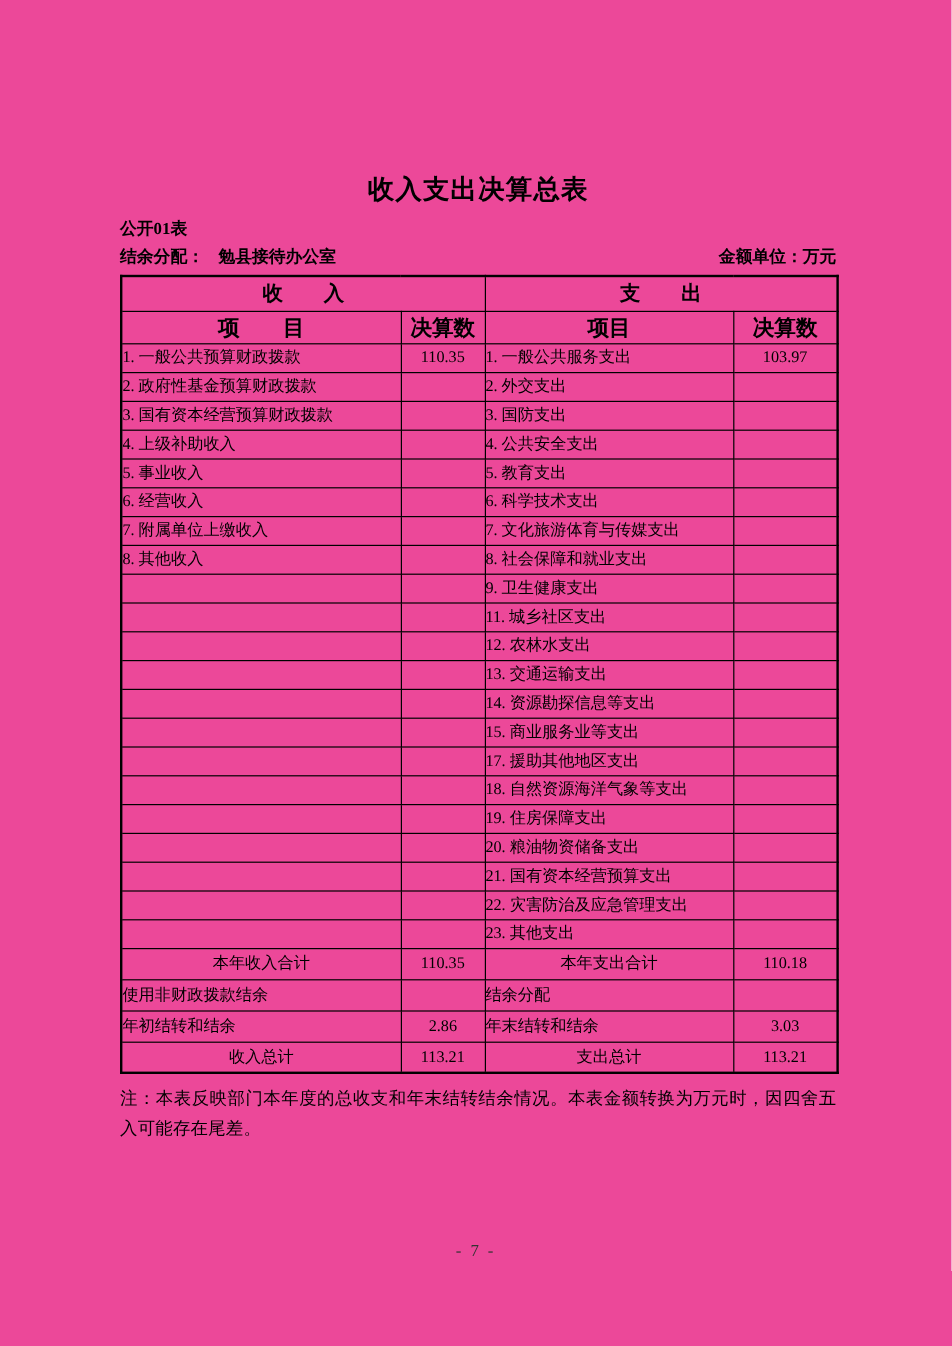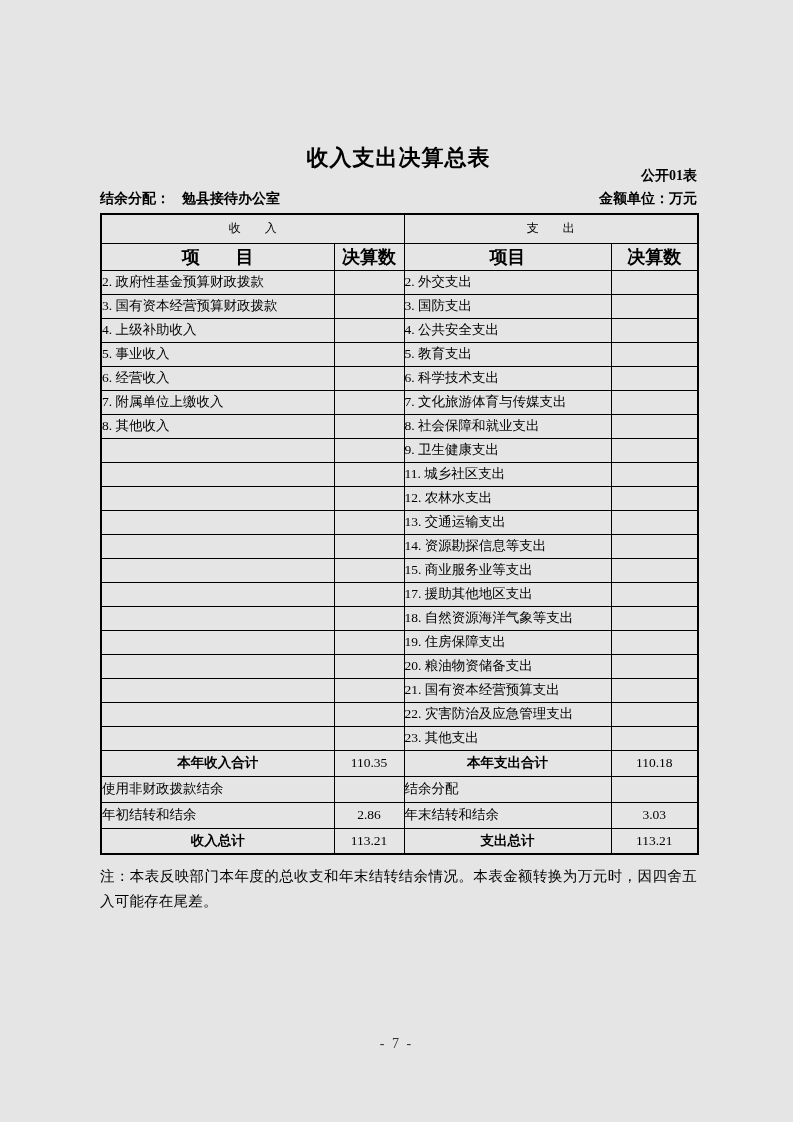--- a/index.html
+++ b/index.html
@@ -1,33 +1,34 @@
 <!DOCTYPE html>
 <html><head>
 <meta charset="utf-8">
 <style>
   html,body{margin:0;padding:0;background:#fff;}
   .page{
     position:relative;
     width:793px;height:1122px;
-    background:#e5e5e5;
+    background:#ec4899;
     box-sizing:border-box;
     padding-top:147px;
     font-family:"Liberation Serif","DejaVu Serif",serif;
     color:#000;
     overflow:hidden;
   }
   .content{width:597px;margin-left:100px;}
   h1.doc-title{
     margin:0;text-align:center;
     font-size:22px;font-weight:bold;
     letter-spacing:1px;line-height:1;
   }
   .code-line{
-    text-align:right;
+    margin-top:16px;
+    text-align:left;
     font-size:14px;font-weight:bold;line-height:1;
   }
   .meta-line{
     margin-top:8px;margin-bottom:5px;
     display:flex;justify-content:space-between;align-items:flex-end;
     font-size:14px;font-weight:bold;line-height:1.2;
   }
   .meta-value{margin-left:12px;}
   table.acct{
     border-collapse:collapse;
@@ -35,27 +36,27 @@
     width:597px;
     border:2px solid #000;
   }
   table.acct th,table.acct td{
     border:1px solid #000;
     padding:0;
     font-size:13.5px;
     overflow:hidden;
     white-space:nowrap;
   }
-  table.acct thead tr.section-row th{height:28px;font-size:12px;font-weight:normal;text-align:center;}
+  table.acct thead tr.section-row th{height:28px;font-size:17px;font-weight:bold;text-align:center;}
   table.acct thead tr.col-row th{height:26px;font-size:18px;font-weight:bold;text-align:center;}
   table.acct tr.item-row{height:24px;}
   table.acct tr.summary-row{height:26px;}
   td.item{text-align:left;padding-left:7px;}
   td.amt{text-align:center;}
-  tr.total td.sum-label{font-weight:bold;text-align:center;padding-left:0;}
+  tr.total td.sum-label{font-weight:normal;text-align:center;padding-left:0;}
   td.plain-label{text-align:left;padding-left:3px;}
   .note{
     margin:9px 0 0 0;
     font-size:14.5px;
     line-height:1.72;
     text-align:justify;
     letter-spacing:0.2px;
   }
   .page-number{
     position:absolute;
@@ -96,20 +97,26 @@
         </tr>
         <tr class="col-row">
           <th>项　　目</th>
           <th>决算数</th>
           <th>项目</th>
           <th>决算数</th>
         </tr>
       </thead>
       <tbody>
           <tr class="item-row">
+            <td class="item">1. 一般公共预算财政拨款</td>
+            <td class="amt">110.35</td>
+            <td class="item">1. 一般公共服务支出</td>
+            <td class="amt">103.97</td>
+          </tr>
+          <tr class="item-row">
             <td class="item">2. 政府性基金预算财政拨款</td>
             <td class="amt"></td>
             <td class="item">2. 外交支出</td>
             <td class="amt"></td>
           </tr>
           <tr class="item-row">
             <td class="item">3. 国有资本经营预算财政拨款</td>
             <td class="amt"></td>
             <td class="item">3. 国防支出</td>
             <td class="amt"></td>

